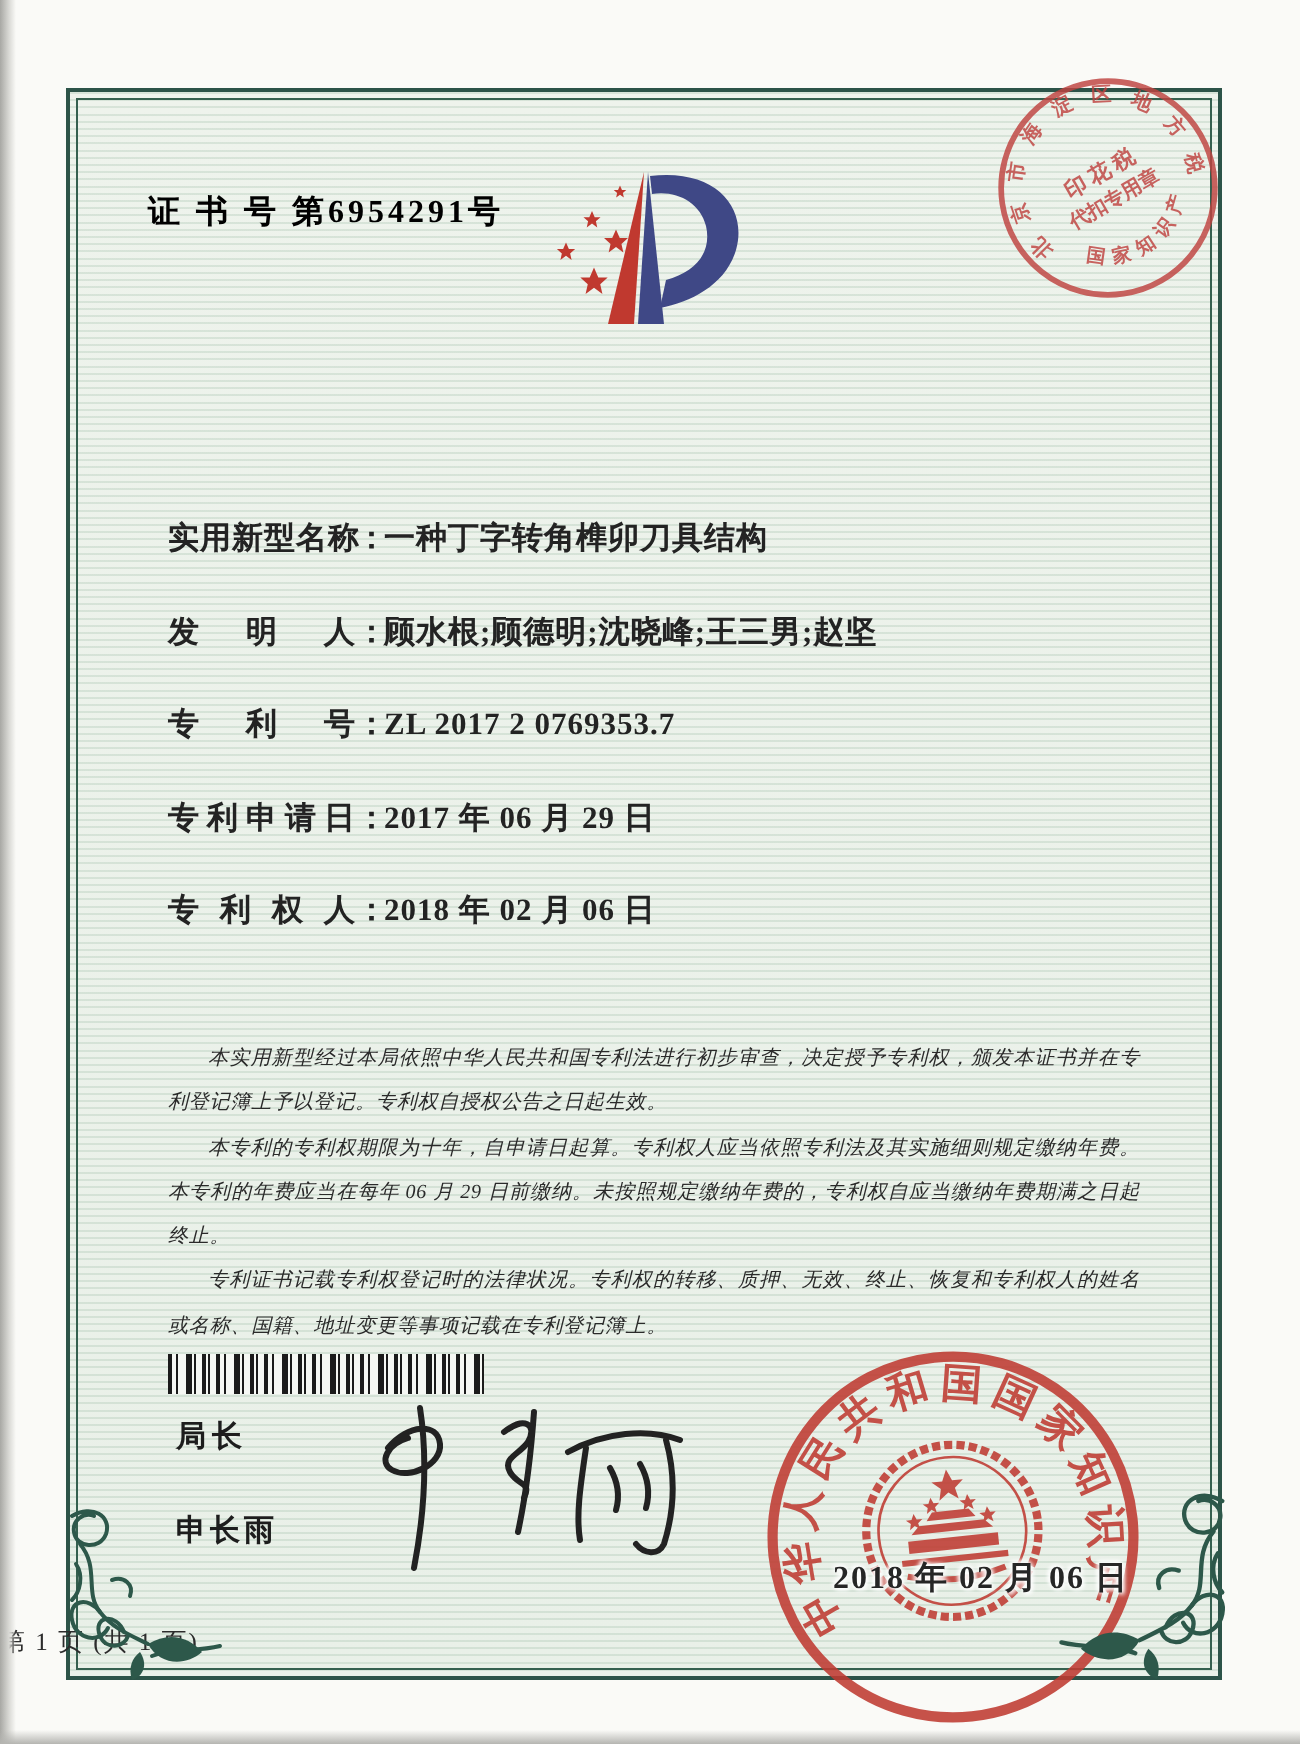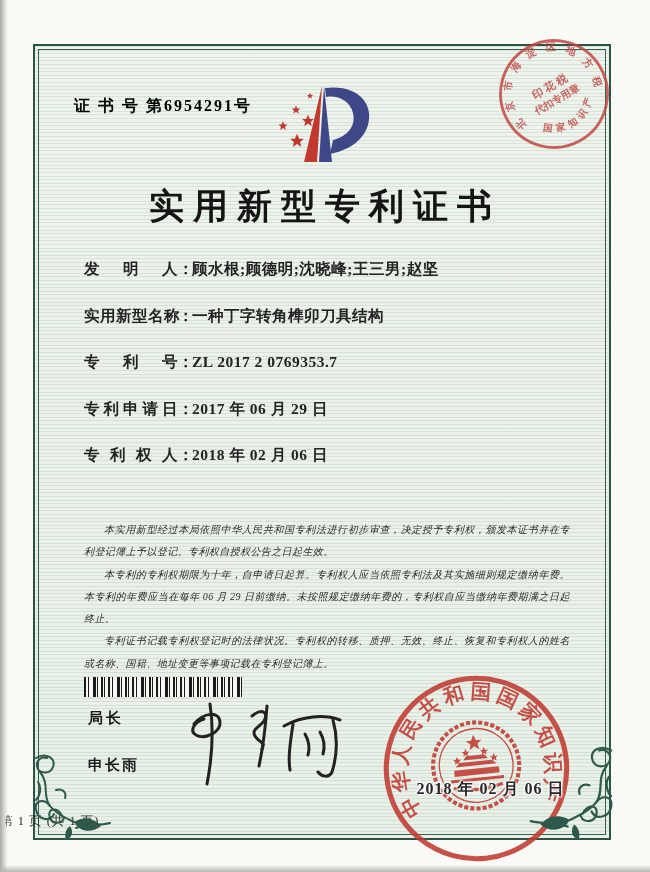--- a/index.html
+++ b/index.html
@@ -83,28 +83,27 @@
     <path d="M55,8 C88,4 104,24 98,45 C93,62 76,71 60,74 L63,60 C78,56 86,46 83,33 C80,21 68,15 56,17 Z" fill="#3f4886"></path>
     <path d="M52,6 L34,82 L47,82 Z" fill="#c0392f"></path>
     <path d="M54,6 L49,82 L62,82 Z" fill="#3f4886"></path>
     <use href="#st" transform="translate(40,16) scale(0.55)" fill="#c0392f"></use>
     <use href="#st" transform="translate(26,30) scale(0.75)" fill="#c0392f"></use>
     <use href="#st" transform="translate(38,41) scale(1.05)" fill="#c0392f"></use>
     <use href="#st" transform="translate(13,46) scale(0.8)" fill="#c0392f"></use>
     <use href="#st" transform="translate(27,61) scale(1.2)" fill="#c0392f"></use>
   </svg>
 
-  <div class="title">实用新型专利证书</div>
 
   <div class="fields">
     <div class="field">
+      <span class="flabel">实用新型名称</span><span class="fsep">：</span><span>一种丁字转角榫卯刀具结构</span>
+    </div>
+    <div class="field">
       <span class="flabel">发明人</span><span class="fsep">：</span><span>顾水根;顾德明;沈晓峰;王三男;赵坚</span>
-    </div>
-    <div class="field">
-      <span class="flabel">实用新型名称</span><span class="fsep">：</span><span>一种丁字转角榫卯刀具结构</span>
     </div>
     <div class="field">
       <span class="flabel">专利号</span><span class="fsep">：</span><span>ZL 2017 2 0769353.7</span>
     </div>
     <div class="field">
       <span class="flabel">专利申请日</span><span class="fsep">：</span><span>2017 年 06 月 29 日</span>
     </div>
     <div class="field">
       <span class="flabel">专利权人</span><span class="fsep">：</span><span>2018 年 02 月 06 日</span>
     </div>

